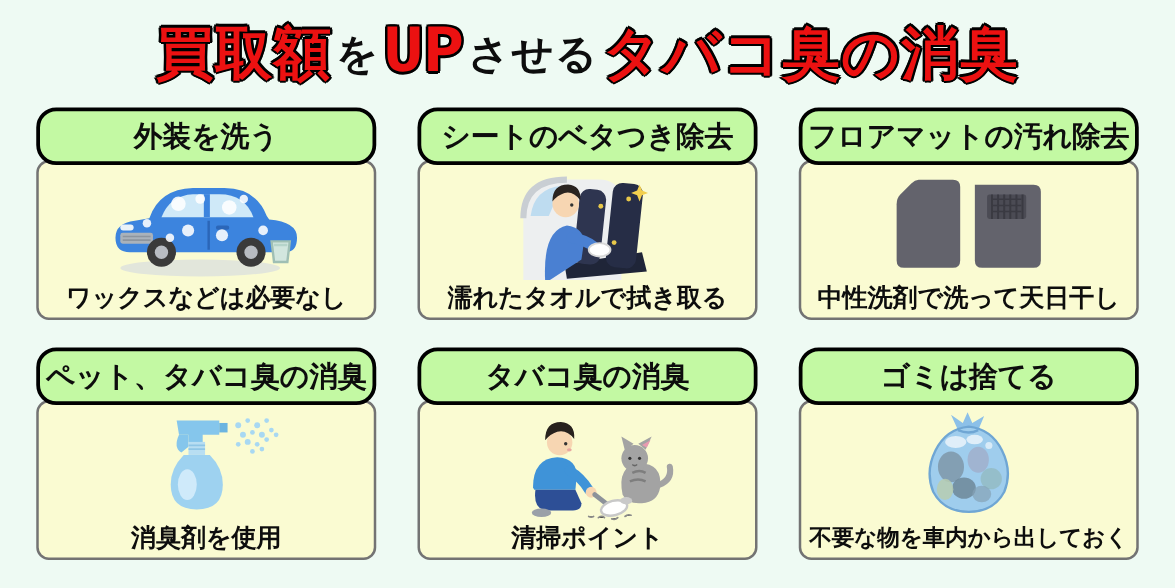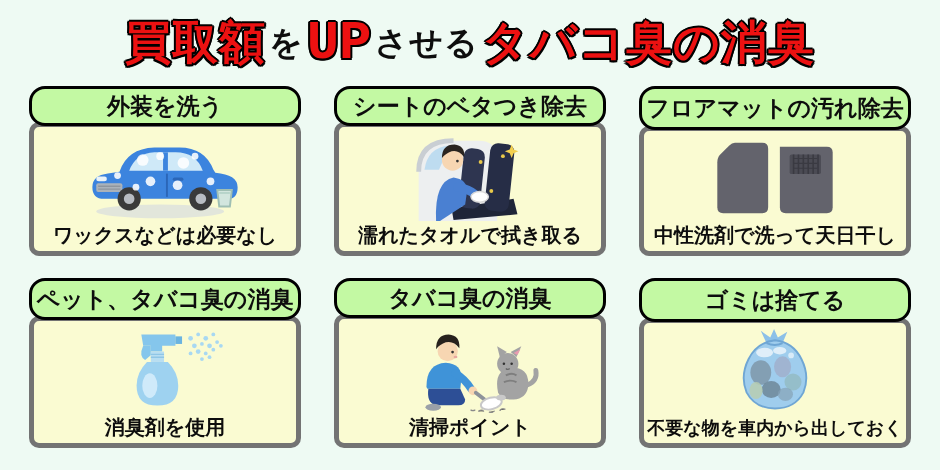--- a/index.html
+++ b/index.html
@@ -32,21 +32,21 @@
   .card-header{
     background:#c3f9a3;
     border:3px solid #000000;border-radius:16px;
     height:46px;box-sizing:border-box;
     display:flex;align-items:center;justify-content:center;
     font-weight:bold;font-size:23px;color:#0d0d0d;
     position:relative;z-index:2;letter-spacing:0;
   }
   .card-body{
     background:#fafbd2;
-    border:5px solid #737373;border-radius:10px;
+    border:2px solid #737373;border-radius:10px;
     box-sizing:border-box;flex:1;margin-top:-4px;
     display:flex;flex-direction:column;align-items:center;
     z-index:1;padding:4px 2px 3px;
   }
   .illust{flex:1;display:flex;align-items:center;justify-content:center;width:100%;min-height:0;}
   .illust svg{display:block;max-height:92px;}
   .caption{
     margin:0 0 1px;
     font-family:"DejaVu Serif",serif;
     font-weight:bold;font-size:20px;color:#0d0d0d;

